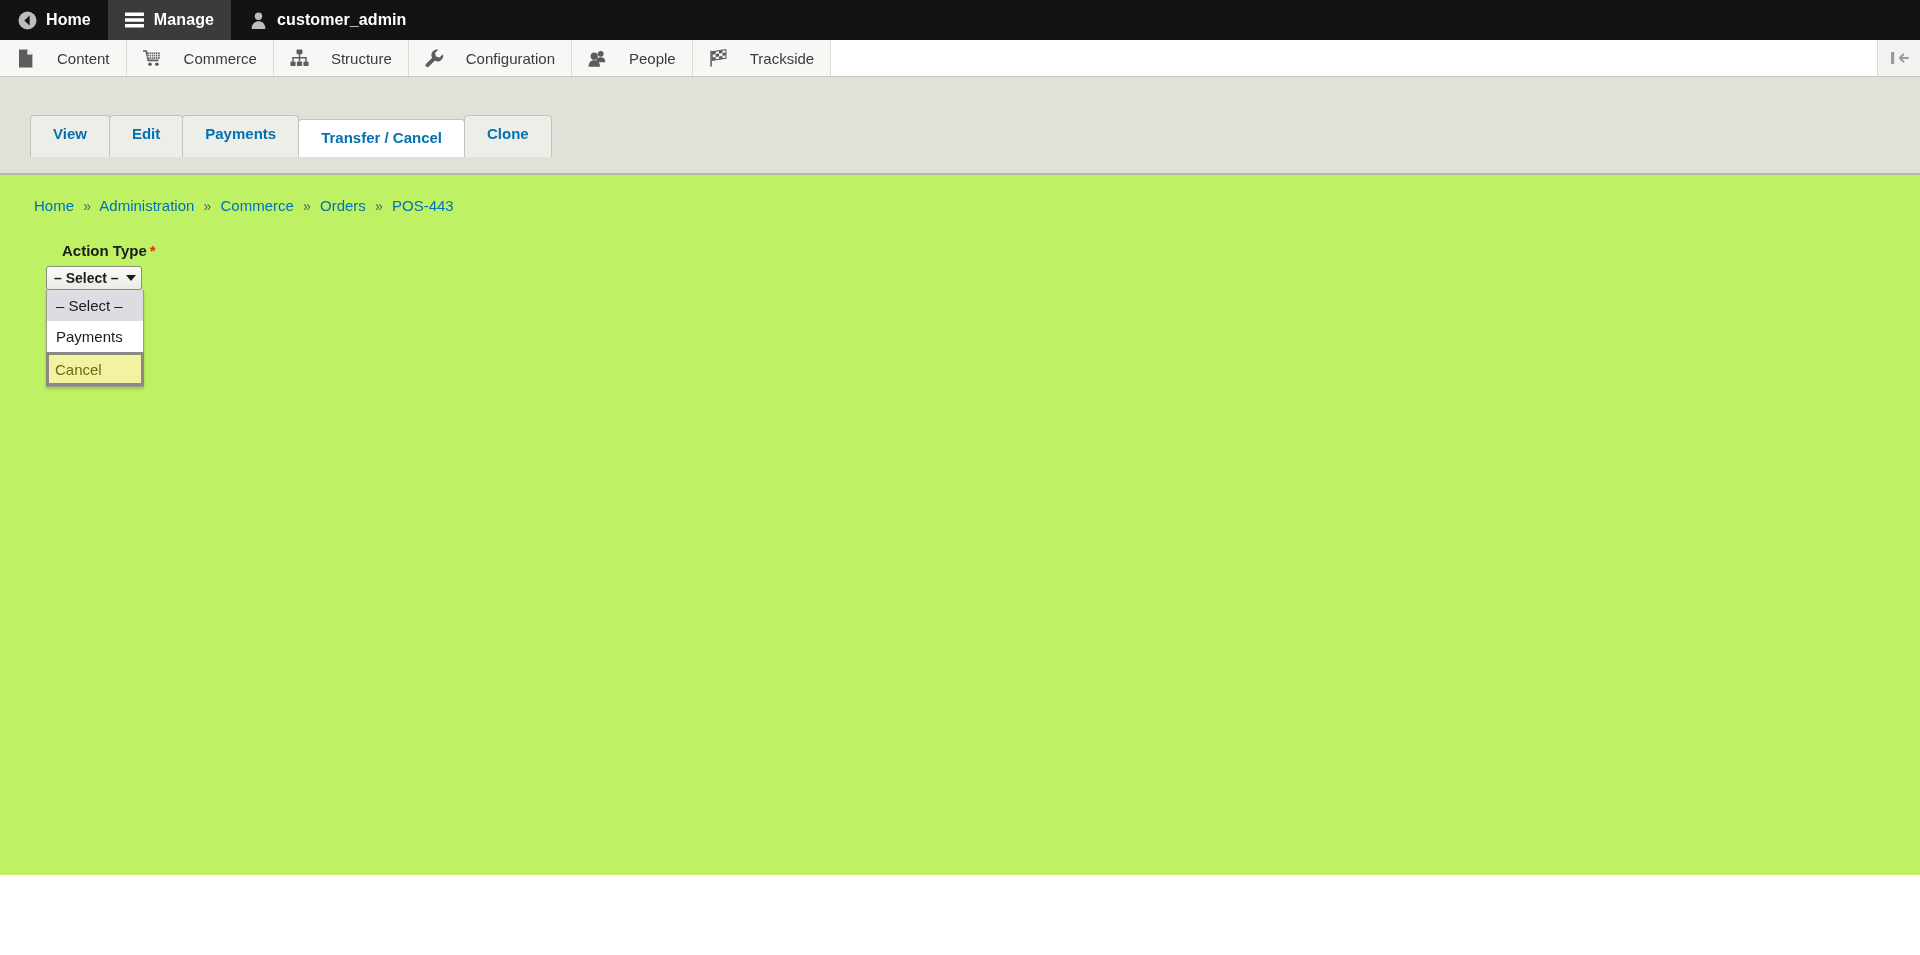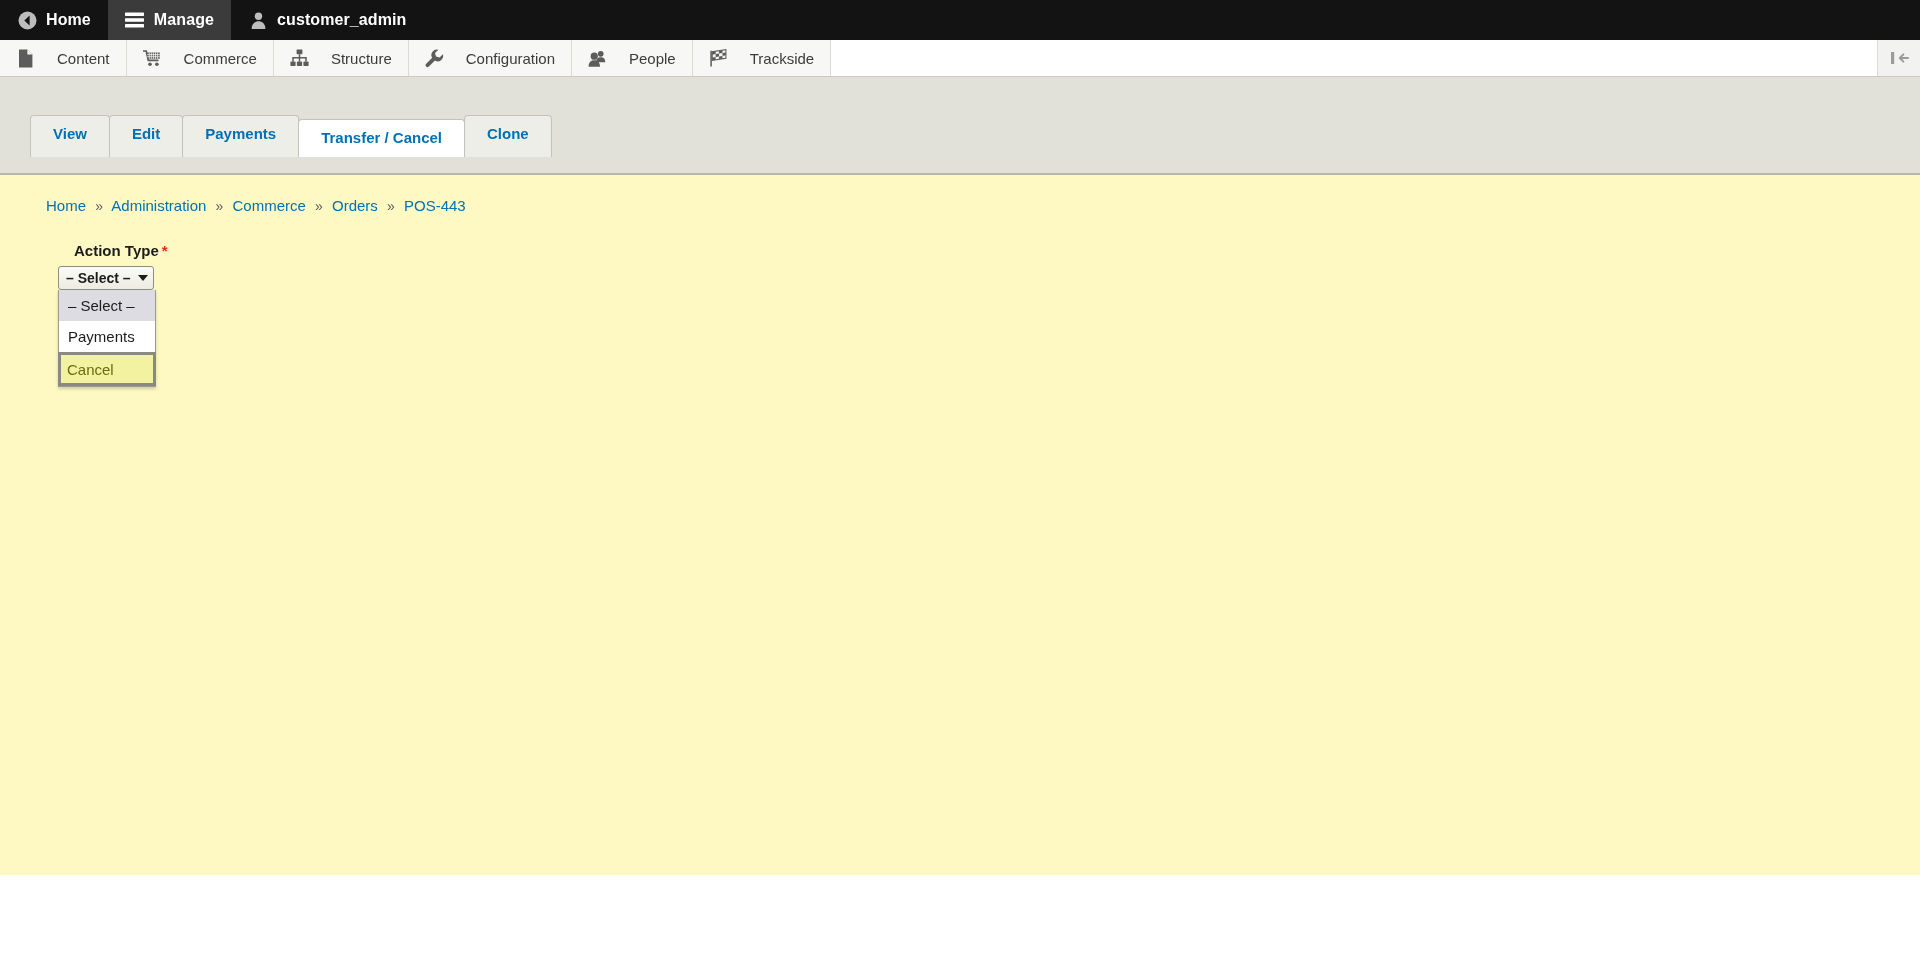--- a/index.html
+++ b/index.html
@@ -134,22 +134,22 @@
   .ptab.active {
     background: #ffffff;
     color: #0071b3;
     z-index: 5;
     padding-bottom: 11px;
     border-color: #c3c3ba;
   }
 
   
   #main-content {
-    background: #fef9c3;
-    padding: 22px 0 0 16px;
+    background: #bef264;
+    padding: 22px 0 0 4px;
     min-height: 700px;
     position: relative;
   }
   #breadcrumb {
     margin: 0 0 0 30px;
     font-size: 15px;
     color: #3b3b3b;
   }
   #breadcrumb a {
     color: #0071b3;

